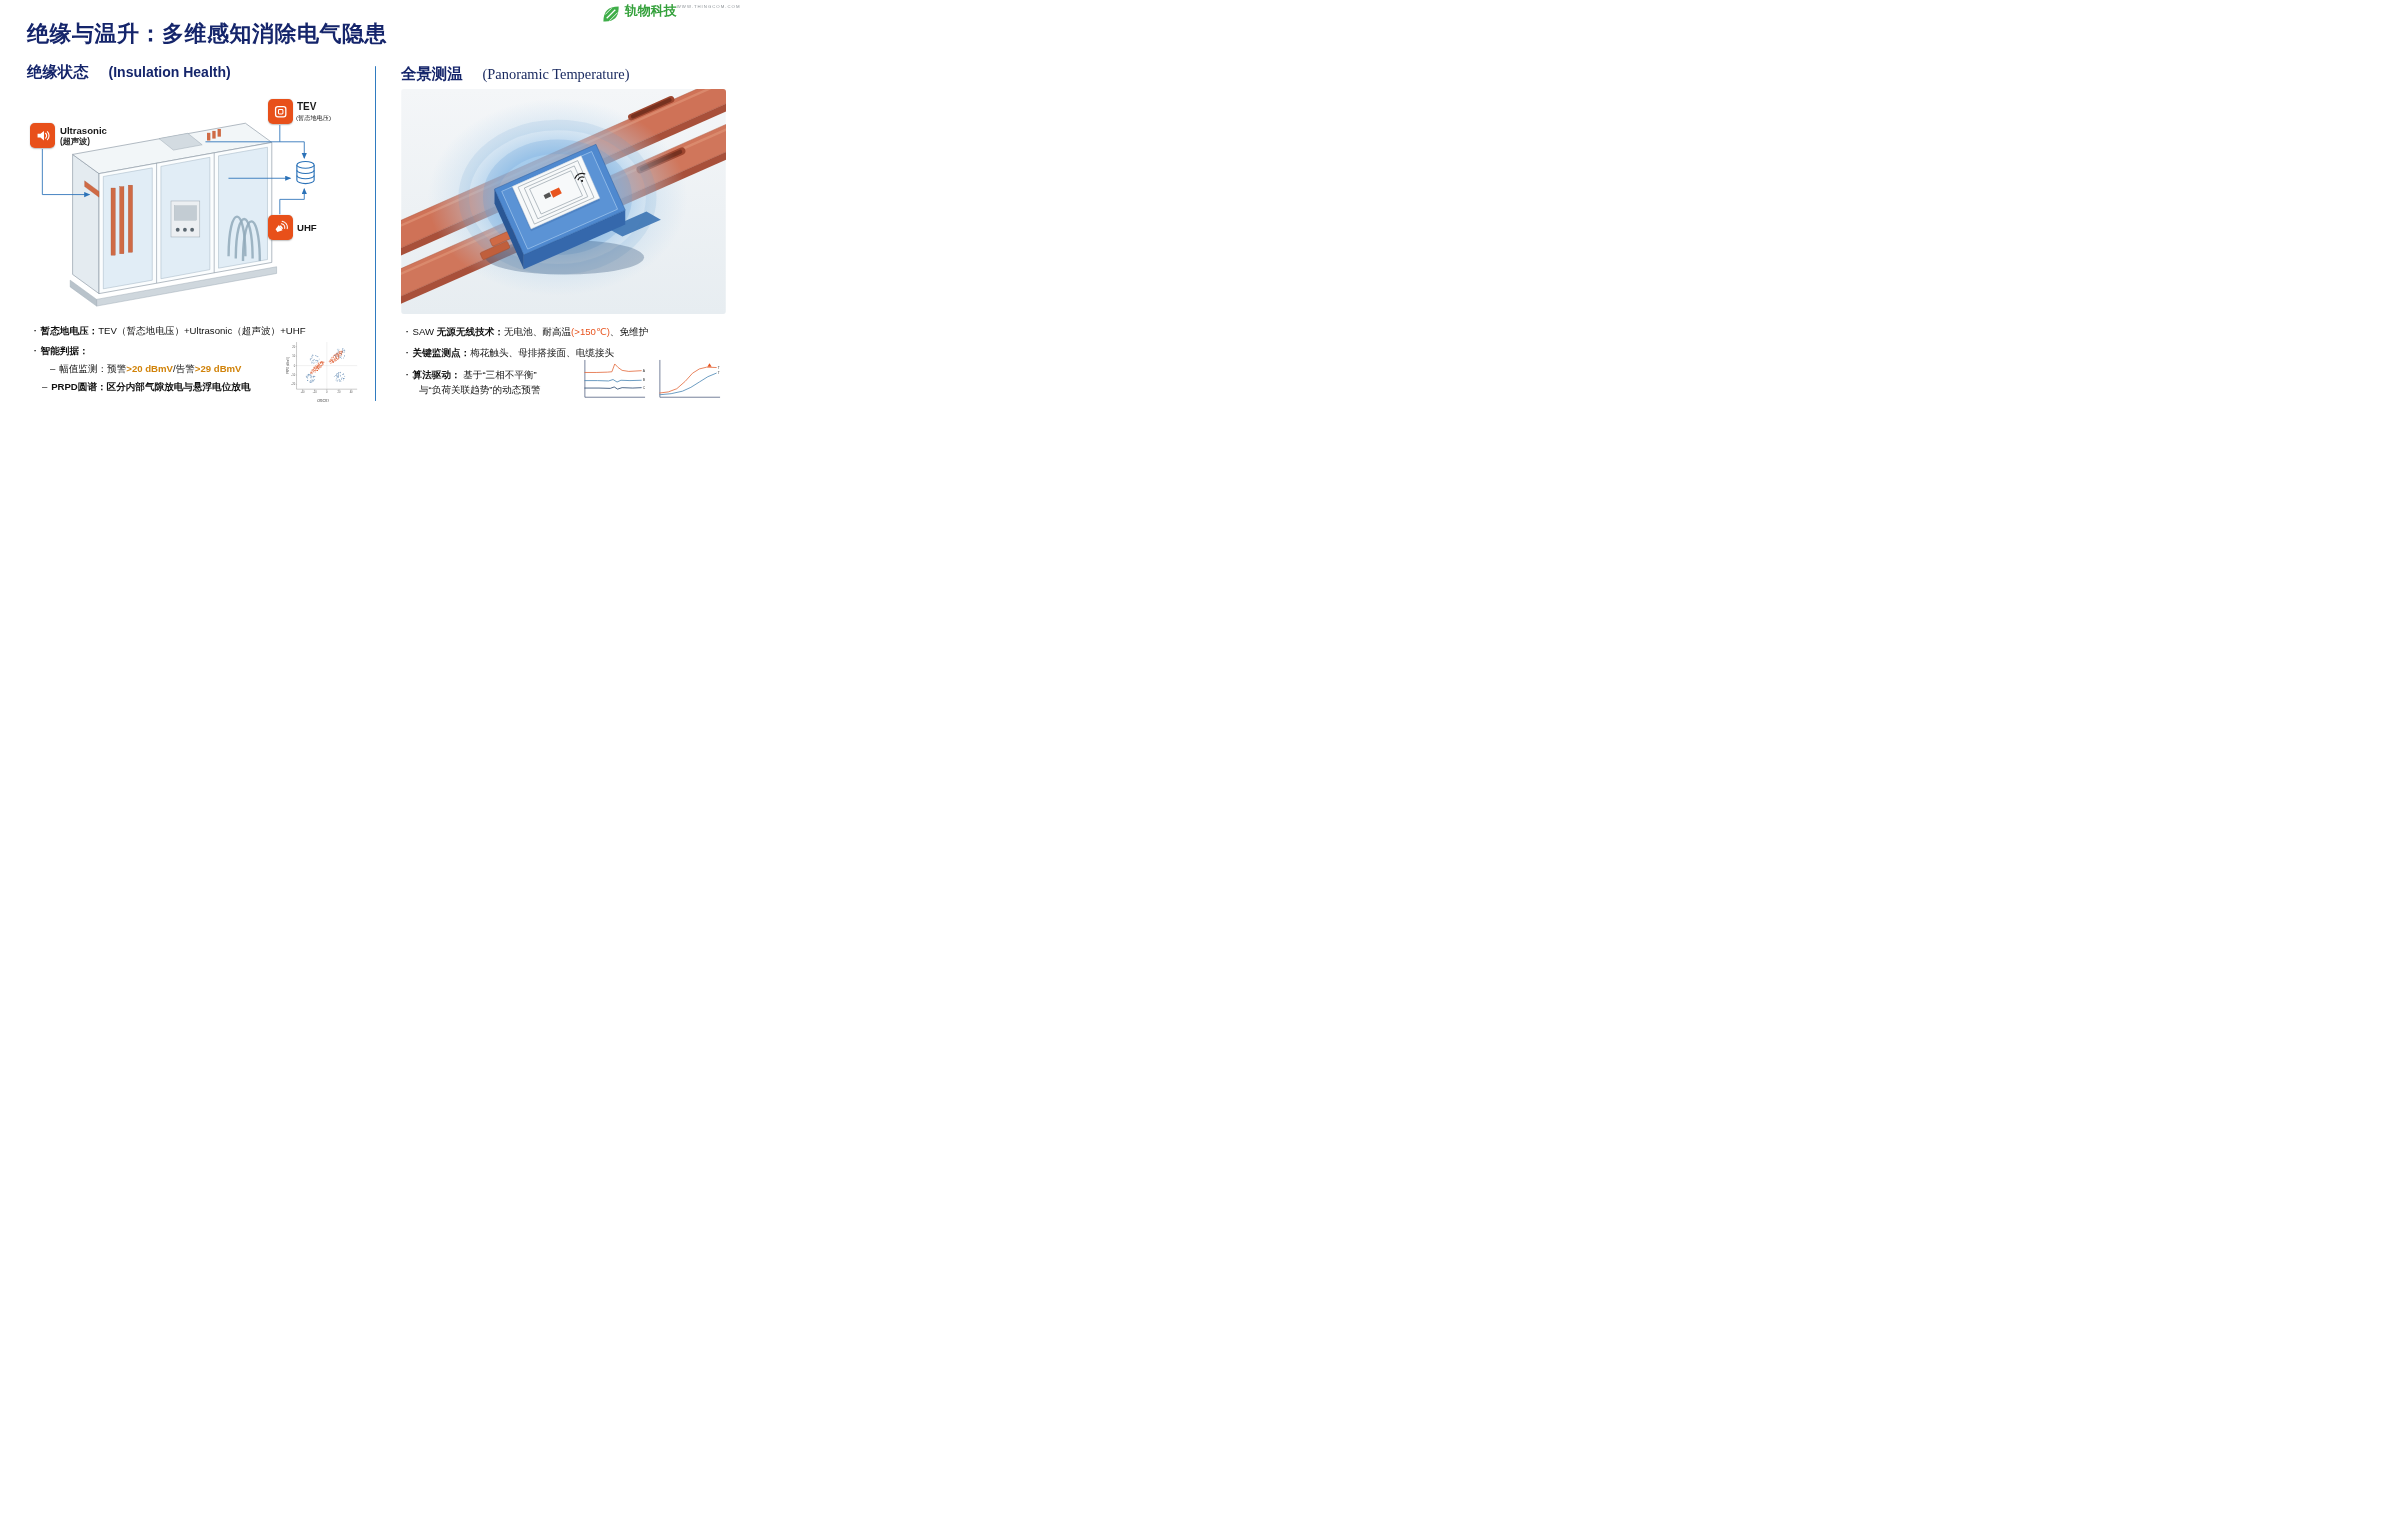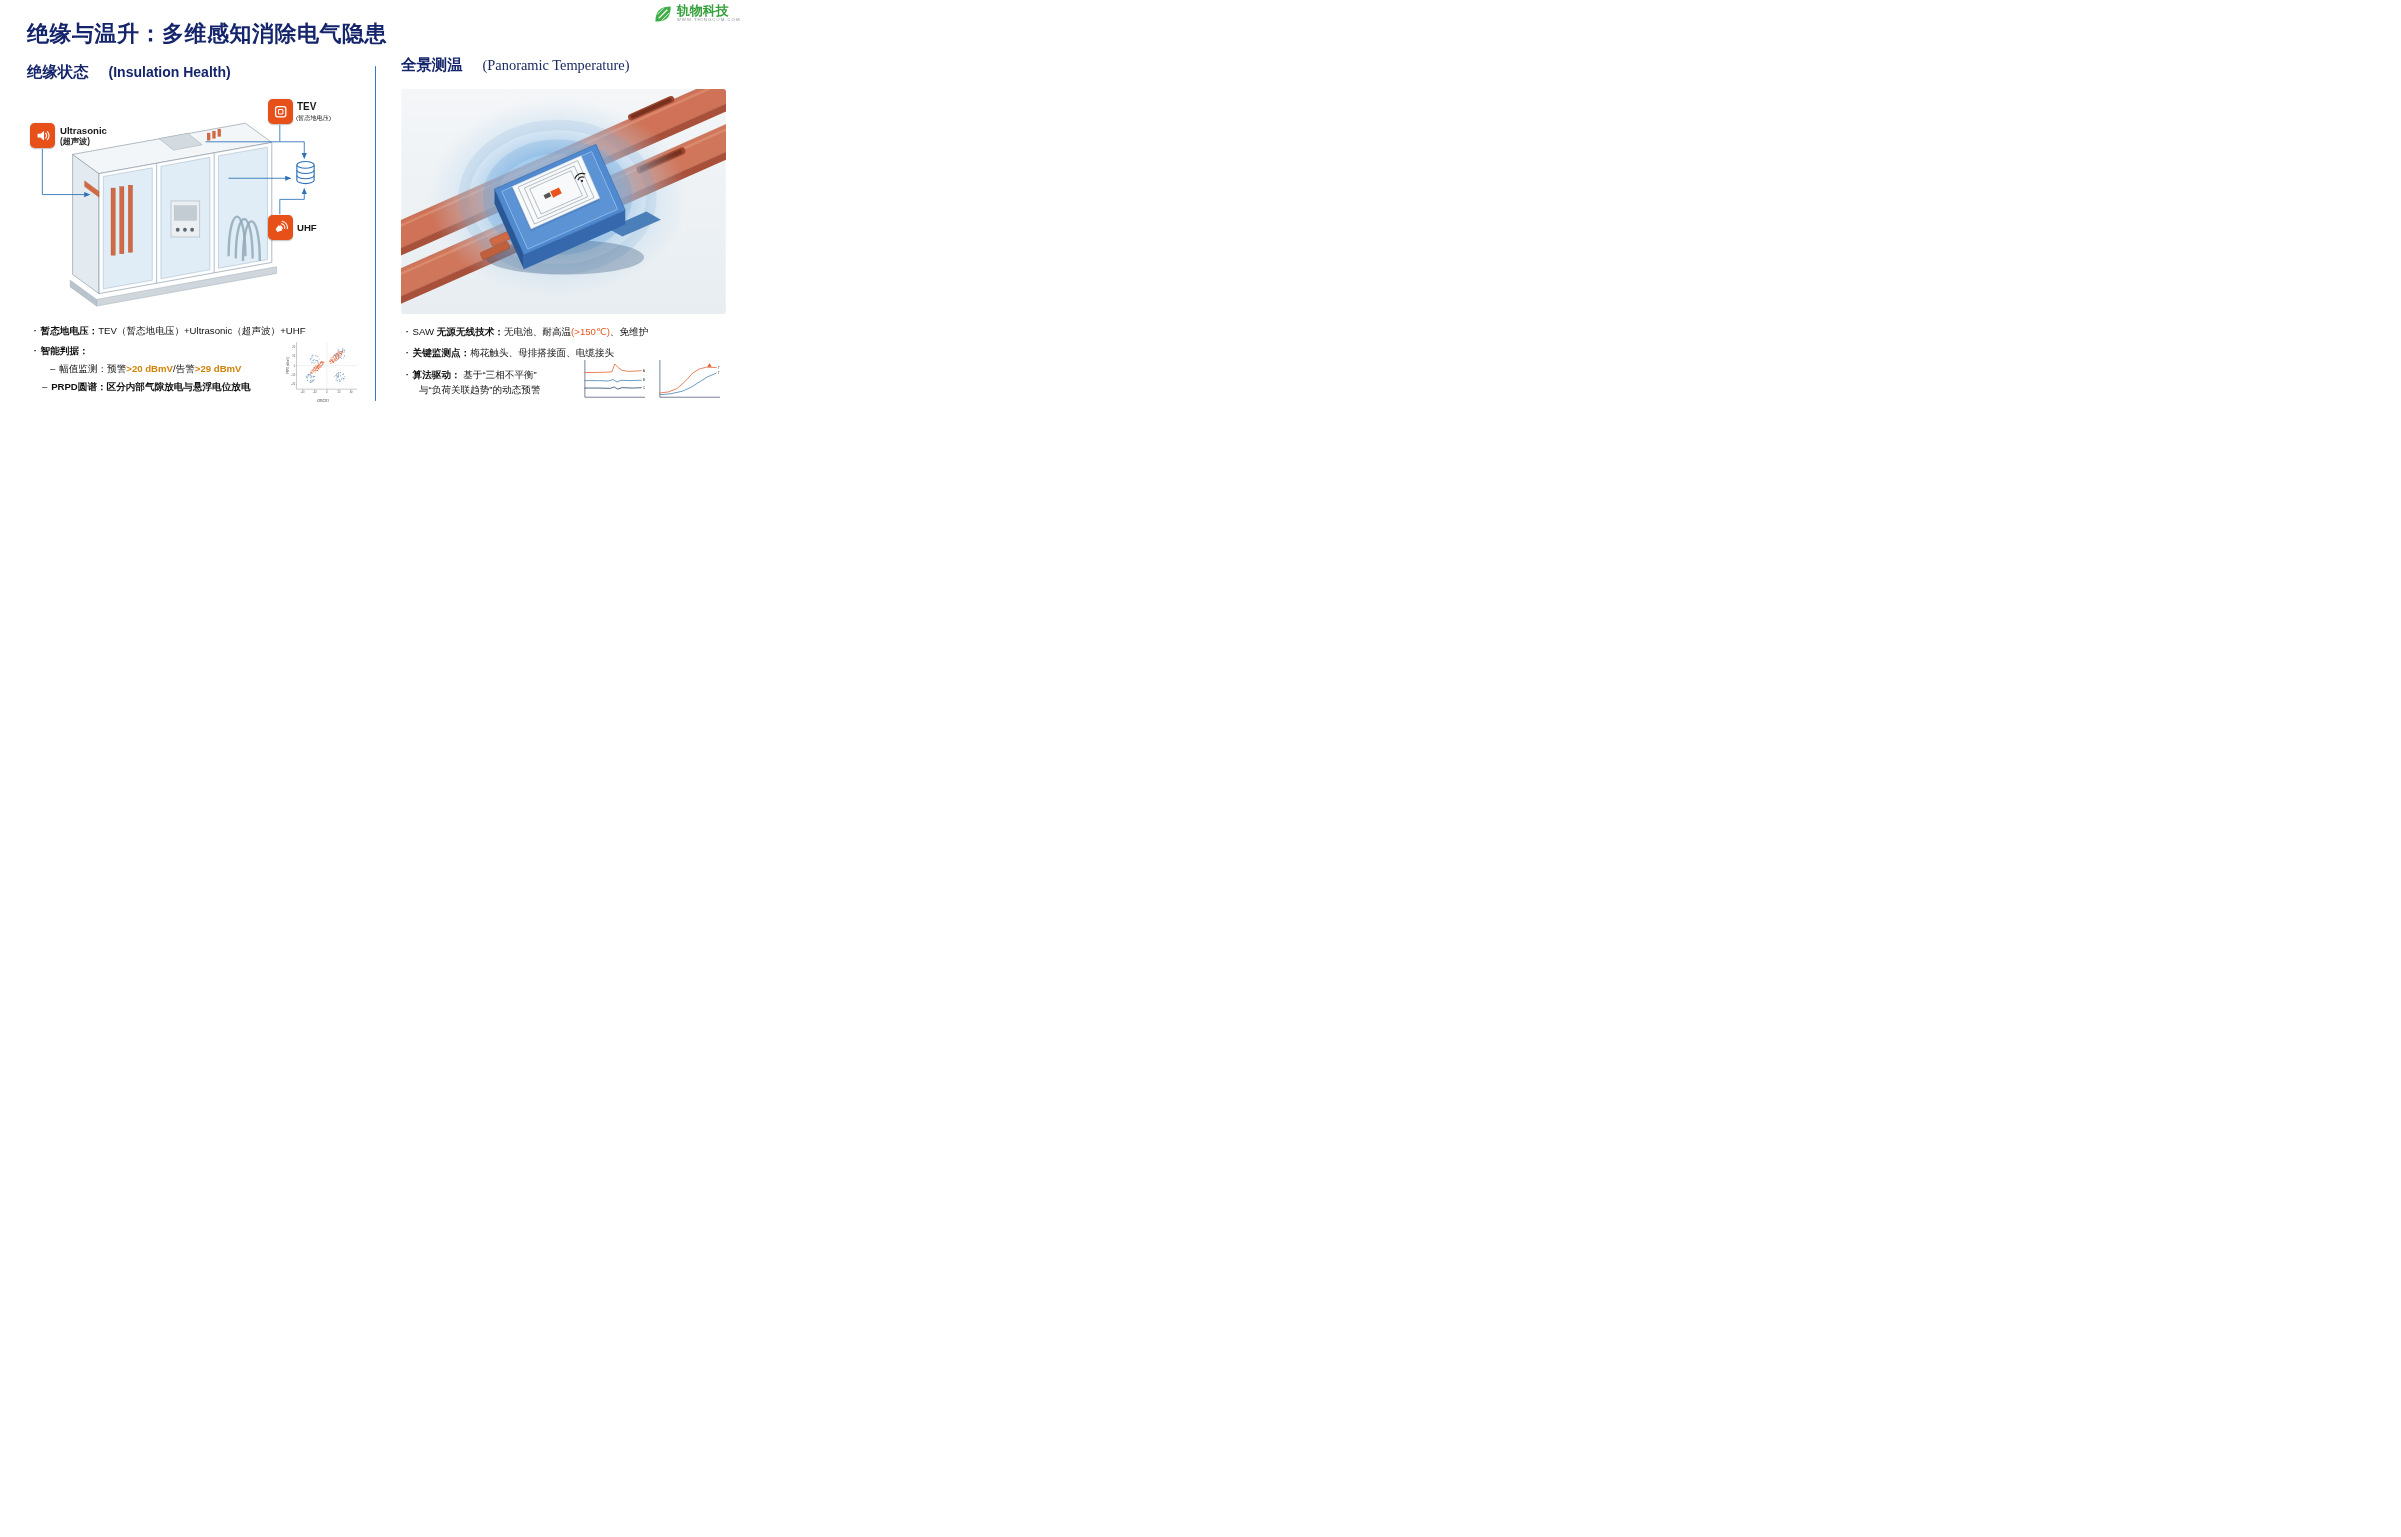--- a/index.html
+++ b/index.html
@@ -2,21 +2,21 @@
 <html style="font-size:7.7px"><head>
 <meta charset="utf-8">
 <style>
   *{margin:0;padding:0;box-sizing:border-box}
   body{background:#fff;font-family:"Liberation Sans","DejaVu Sans",sans-serif;color:#111}
   .slide{position:relative;width:753px;height:420px;background:#fff;overflow:hidden}
 
   .title{position:absolute;left:27px;top:19px;font-size:22px;font-weight:bold;color:#15256b;letter-spacing:0.5px;white-space:nowrap}
 
   .logo{position:absolute;right:12.5px;top:3.8px;display:flex;align-items:flex-start;gap:3.4px}
-  .logo-text{display:flex;flex-direction:column;line-height:1.05}
+  .logo-text{display:flex;flex-direction:row;line-height:1.05}
   .logo-name{font-size:13px;font-weight:bold;color:#35a13c}
   .logo-url{font-size:4.3px;color:#8a9095;letter-spacing:1px;margin-top:1px}
 
   .col-heading{position:absolute;font-weight:bold;color:#15256b;font-size:15.4px;white-space:nowrap}
   .heading-en{font-size:14px;margin-left:20px}
   .heading-en.serif{font-family:"Liberation Serif","DejaVu Serif",serif;font-weight:normal;font-size:14.4px;color:#1a2a60}
 
   .divider{position:absolute;left:375px;top:66px;width:1.4px;height:335px;background:#2f7bc0;border-radius:1px}
 
   .diagram{position:absolute;left:27px;top:88px;width:343px;height:240px}
@@ -56,21 +56,21 @@
     </span>
     <span class="logo-text">
       <span class="logo-name">轨物科技</span>
       <span class="logo-url">WWW.THINGCOM.COM</span>
     </span>
   </div>
 
   <div class="col-heading" style="left:27px;top:62px">
     <span>绝缘状态</span><span class="heading-en">(Insulation Health)</span>
   </div>
-  <div class="col-heading" style="left:401px;top:55px">
+  <div class="col-heading" style="left:401px;top:64px">
     <span>全景测温</span><span class="heading-en serif">(Panoramic Temperature)</span>
   </div>
 
   <div class="divider"></div>
 
   <div class="diagram">
 
     <svg style="position:absolute;left:36px;top:0" width="216" height="225" viewBox="0 0 450 468">
 
       <polygon points="70,440 445,372 445,386 70,454" fill="#cfd7dd" stroke="#9eabb6" stroke-width="1"></polygon>

